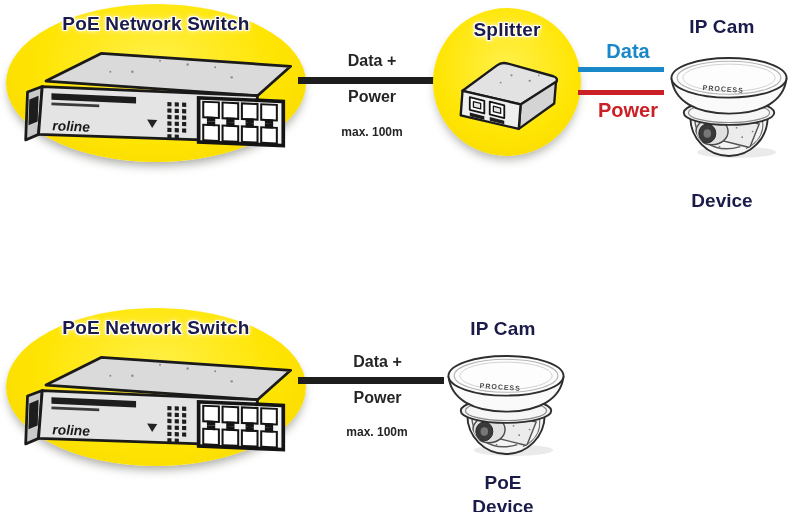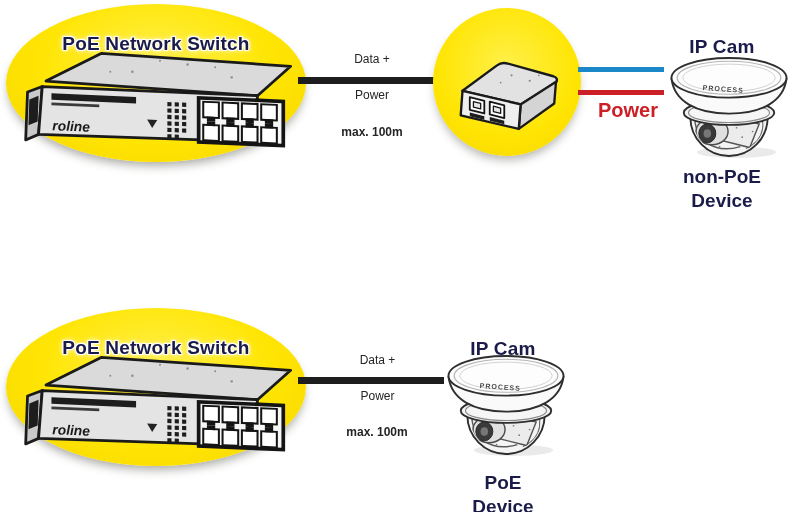--- a/index.html
+++ b/index.html
@@ -16,24 +16,24 @@
     background:radial-gradient(ellipse at 50% 38%, #fff04a 0%, #ffe503 55%, #f5d500 100%);
     box-shadow:0 6px 10px -2px rgba(70,70,60,0.45);
   }
   .circle{
     position:absolute;border-radius:50%;
     background:radial-gradient(circle at 50% 40%, #fff04a 0%, #ffe503 60%, #f5d500 100%);
     box-shadow:0 6px 10px -2px rgba(70,70,60,0.40);
   }
   .navy-title{
     position:absolute;text-align:center;font-weight:bold;font-size:19px;
-    color:#1b1b4a;letter-spacing:0.2px;white-space:nowrap;margin-top:20px;
+    color:#1b1b4a;letter-spacing:0.2px;white-space:nowrap;
   }
   .cable-label{
-    position:absolute;text-align:center;font-weight:normal;font-size:12px;
+    position:absolute;text-align:center;font-weight:bold;font-size:16px;
     color:#252525;white-space:nowrap;
   }
   .cable-note{
     position:absolute;text-align:center;font-weight:bold;font-size:12px;
     color:#252525;white-space:nowrap;
   }
   .black-line{position:absolute;height:7px;background:#1d1d1d;}
   .blue-line{position:absolute;height:5px;background:#1a87c8;}
   .red-line{position:absolute;height:5px;background:#cc2027;}
   .blue-label{
@@ -120,20 +120,21 @@
       </g>
     </g>
   </svg>
 
   <div class="black-line" style="left:298px;top:77px;width:140px;"></div>
   <div class="cable-label halo" style="left:312px;top:52px;width:120px;">Data +</div>
   <div class="cable-label halo" style="left:312px;top:88px;width:120px;">Power</div>
   <div class="cable-note halo" style="left:307px;top:125px;width:130px;">max. 100m</div>
 
   <div class="circle" style="left:433px;top:8px;width:148px;height:148px;"></div>
+  <div class="navy-title halo" style="left:433px;top:19px;width:148px;">Splitter</div>
 
   <svg class="art" style="left:448px;top:48px;" width="118" height="91" viewBox="0 0 130 100">
     <g stroke="#1a1a1a" stroke-width="2.6" stroke-linejoin="round">
       <path d="M 16,47 L 54,19 Q 59,15 66,17 L 116,31 Q 122,33 119,38 L 80,62 Z" fill="#e2e2e2"></path>
       <polygon points="80,62 119,37 117,61 78,89" fill="#d4d4d4"></polygon>
       <polygon points="16,47 80,62 78,89 14,74" fill="#efefef"></polygon>
     </g>
     <g fill="#8a8a8a" stroke="none">
       <circle cx="70" cy="30" r="1.2"></circle>
         <circle cx="90" cy="36" r="1.2"></circle>
@@ -145,20 +146,21 @@
       <polygon points="46,59 62,63 62,77 46,73" fill="#ffffff"></polygon>
       <polygon points="28,59 36,61 36,67 28,65" fill="#e6e6e6" stroke-width="1.4"></polygon>
       <polygon points="50,64 58,66 58,72 50,70" fill="#e6e6e6" stroke-width="1.4"></polygon>
     </g>
     <polygon points="24,71 40,75 40,79 24,75" fill="#1d1d1d"></polygon>
     <polygon points="46,76 62,80 62,84 46,80" fill="#1d1d1d"></polygon>
   </svg>
 
   <div class="blue-line" style="left:578px;top:67px;width:86px;"></div>
   <div class="red-line" style="left:578px;top:90px;width:86px;"></div>
+  <div class="blue-label halo" style="left:578px;top:40px;width:100px;">Data</div>
   <div class="red-label halo" style="left:578px;top:99px;width:100px;">Power</div>
 
   <div class="navy-title halo" style="left:657px;top:16px;width:130px;">IP Cam</div>
   <svg class="art" style="left:663px;top:54px;" width="132" height="106" viewBox="0 0 140 112">
     <defs>
         <clipPath id="glass-top">
           <circle cx="70" cy="67" r="39"></circle>
         </clipPath>
       </defs>
     <ellipse cx="78" cy="104" rx="42" ry="6" fill="#d8d8d8" opacity="0.55"></ellipse>
@@ -182,21 +184,21 @@
     </g>
     <ellipse cx="70" cy="62" rx="48" ry="13" fill="#f2f2f2" stroke="#2e2e2e" stroke-width="2"></ellipse>
     <ellipse cx="70" cy="62" rx="43" ry="10.5" fill="#f6f6f6" stroke="#8a8a8a" stroke-width="1.2"></ellipse>
     <path d="M 9,26 C 12,50 35,63 70,63 C 105,63 128,50 131,26 C 120,38 95,44 70,44 C 45,44 20,38 9,26 Z" fill="#fafafa" stroke="#2e2e2e" stroke-width="2" stroke-linejoin="round"></path>
     <ellipse cx="70" cy="25" rx="61" ry="21" fill="#fdfdfd" stroke="#2e2e2e" stroke-width="2"></ellipse>
     <ellipse cx="70" cy="25" rx="55" ry="17.5" fill="none" stroke="#b5b5b5" stroke-width="1.2"></ellipse>
     <ellipse cx="70" cy="25" rx="49" ry="14.5" fill="none" stroke="#cfcfcf" stroke-width="1"></ellipse>
     <text x="42" y="38" font-size="7.5" font-weight="bold" fill="#4a4a4a" letter-spacing="1" transform="rotate(4 42 38)">PROCESS</text>
   </svg>
   <div class="device-label halo" style="left:657px;top:165px;width:130px;">
-    <span>non-PoE</span><br>
+    <br>
     <span>Device</span>
   </div>
 
   <div class="ellipse" style="left:6px;top:308px;width:300px;height:158px;"></div>
   <div class="navy-title halo" style="left:21px;top:317px;width:270px;">PoE Network Switch</div>
 
   <svg class="art" style="left:22px;top:348px;" width="276" height="109" viewBox="0 0 300 118">
     <g stroke="#1a1a1a" stroke-width="3" stroke-linejoin="round">
       <polygon points="26,40 86,10 292,24 256,56" fill="#dadada"></polygon>
       <polygon points="6,52 22,46 18,98 4,104" fill="#c9c9c9"></polygon>

